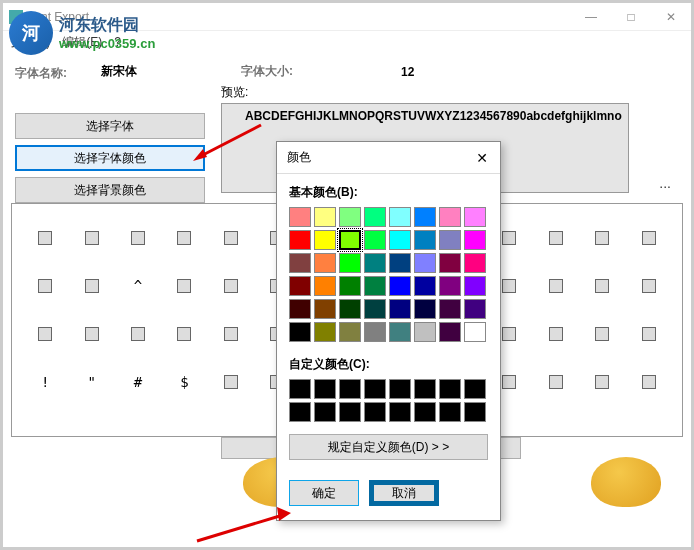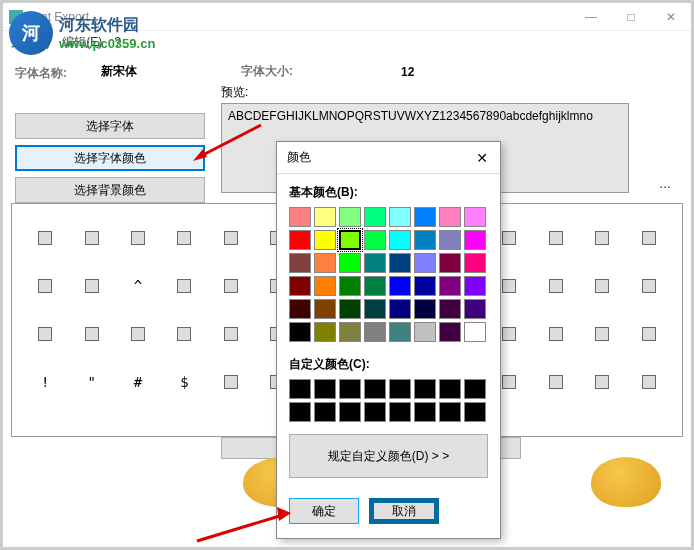--- a/index.html
+++ b/index.html
@@ -12,21 +12,21 @@
 .menubar { height: 22px; display: flex; align-items: center; padding: 0 8px; gap: 12px; font-size: 12px; color: #333; }
 .logo-overlay { position: absolute; top: 8px; left: 6px; display: flex; align-items: center; gap: 6px; z-index: 5; }
 .logo-circle { width: 44px; height: 44px; border-radius: 50%; background: linear-gradient(135deg, #2b7cd3, #1a5fa8); display: flex; align-items: center; justify-content: center; color: #fff; font-weight: bold; font-size: 18px; }
 .logo-text { display: flex; flex-direction: column; }
 .logo-cn { color: #2b5a8a; font-size: 16px; font-weight: bold; }
 .logo-url { color: #2a9d3a; font-size: 13px; font-weight: bold; }
 .content { padding: 6px 10px; }
 .row { display: flex; align-items: center; margin-bottom: 4px; }
 .label { width: 70px; color: #737373; font-weight: bold; }
 .preview-area { margin-left: 208px; }
-.preview-box { border: 1px solid #999; background: #e5e5e5; padding: 4px 6px; font-family: "SimSun", monospace; font-size: 13px; white-space: nowrap; overflow: hidden; width: 408px; height: 90px; }
+.preview-box { border: 1px solid #999; background: #e5e5e5; padding: 4px 23px; font-family: "SimSun", monospace; font-size: 13px; white-space: nowrap; overflow: hidden; width: 408px; height: 90px; font-weight: bold; }
 .buttons-col { position: absolute; left: 12px; top: 110px; width: 190px; display: flex; flex-direction: column; gap: 6px; }
 .btn { height: 26px; background: #e1e1e1; border: 1px solid #adadad; display: flex; align-items: center; justify-content: center; cursor: pointer; font-size: 12px; }
 .btn.selected { border: 2px solid #0078d7; background: #e5f1fb; }
 .grid-area { position: absolute; top: 200px; left: 8px; right: 8px; bottom: 110px; border: 1px solid #999; background: #fff; overflow: hidden; }
 .grid-inner { display: grid; grid-template-columns: repeat(14, 1fr); grid-auto-rows: 48px; padding: 10px; gap: 0; }
 .cell { display: flex; align-items: center; justify-content: center; font-family: monospace; font-size: 14px; }
 .glyph-box { width: 14px; height: 14px; border: 1px solid #666; background: #ddd; }
 .bottom-btn { position: absolute; bottom: 88px; left: 218px; width: 300px; height: 22px; background: #e1e1e1; border: 1px solid #adadad; }
 .arrow1 { position: absolute; top: 120px; left: 190px; width: 70px; height: 40px; z-index: 6; pointer-events: none; }
 .arrow2 { position: absolute; bottom: 0px; left: 190px; width: 100px; height: 50px; z-index: 60; pointer-events: none; }
@@ -37,21 +37,21 @@
 
 .dialog { position: absolute; top: 138px; left: 273px; width: 225px; background: #fff; border: 1px solid #888; box-shadow: 3px 3px 8px rgba(0,0,0,0.25); z-index: 50; }
 .dlg-title { height: 32px; display: flex; align-items: center; justify-content: space-between; padding: 0 6px 0 10px; border-bottom: 1px solid #ddd; font-size: 12px; }
 .dlg-close { width: 24px; height: 20px; display: flex; align-items: center; justify-content: center; cursor: pointer; font-size: 14px; }
 .dlg-body { padding: 10px 12px; }
 .dlg-label { font-size: 12px; margin-bottom: 6px; font-weight: bold; }
 .swatch-grid { display: grid; grid-template-columns: repeat(8, 22px); grid-auto-rows: 20px; gap: 3px; margin-bottom: 14px; }
 .swatch { border: 1px solid #888; cursor: pointer; }
 .swatch.sel { outline: 1px dotted #000; outline-offset: 1px; border: 2px solid #000; }
 .custom-grid { display: grid; grid-template-columns: repeat(8, 22px); grid-auto-rows: 20px; gap: 3px; margin-bottom: 12px; }
-.dlg-btn { height: 44px; background: #e1e1e1; border: 1px solid #adadad; display: flex; align-items: center; justify-content: center; cursor: pointer; font-size: 12px; margin-bottom: 10px; }
+.dlg-btn { height: 26px; background: #e1e1e1; border: 1px solid #adadad; display: flex; align-items: center; justify-content: center; cursor: pointer; font-size: 12px; margin-bottom: 10px; }
 .dlg-foot { display: flex; gap: 10px; padding: 0 12px 14px; }
 .dlg-foot .btn2 { width: 70px; height: 26px; background: #e1e1e1; border: 5px solid #0369a1; display: flex; align-items: center; justify-content: center; cursor: pointer; }
 .dlg-foot .btn2.primary { border: 1px solid #0ea5e9; }
 </style>
 </head>
 <body>
 
 <div class="titlebar">
   <div class="title">
     <span class="app-icon"></span>

